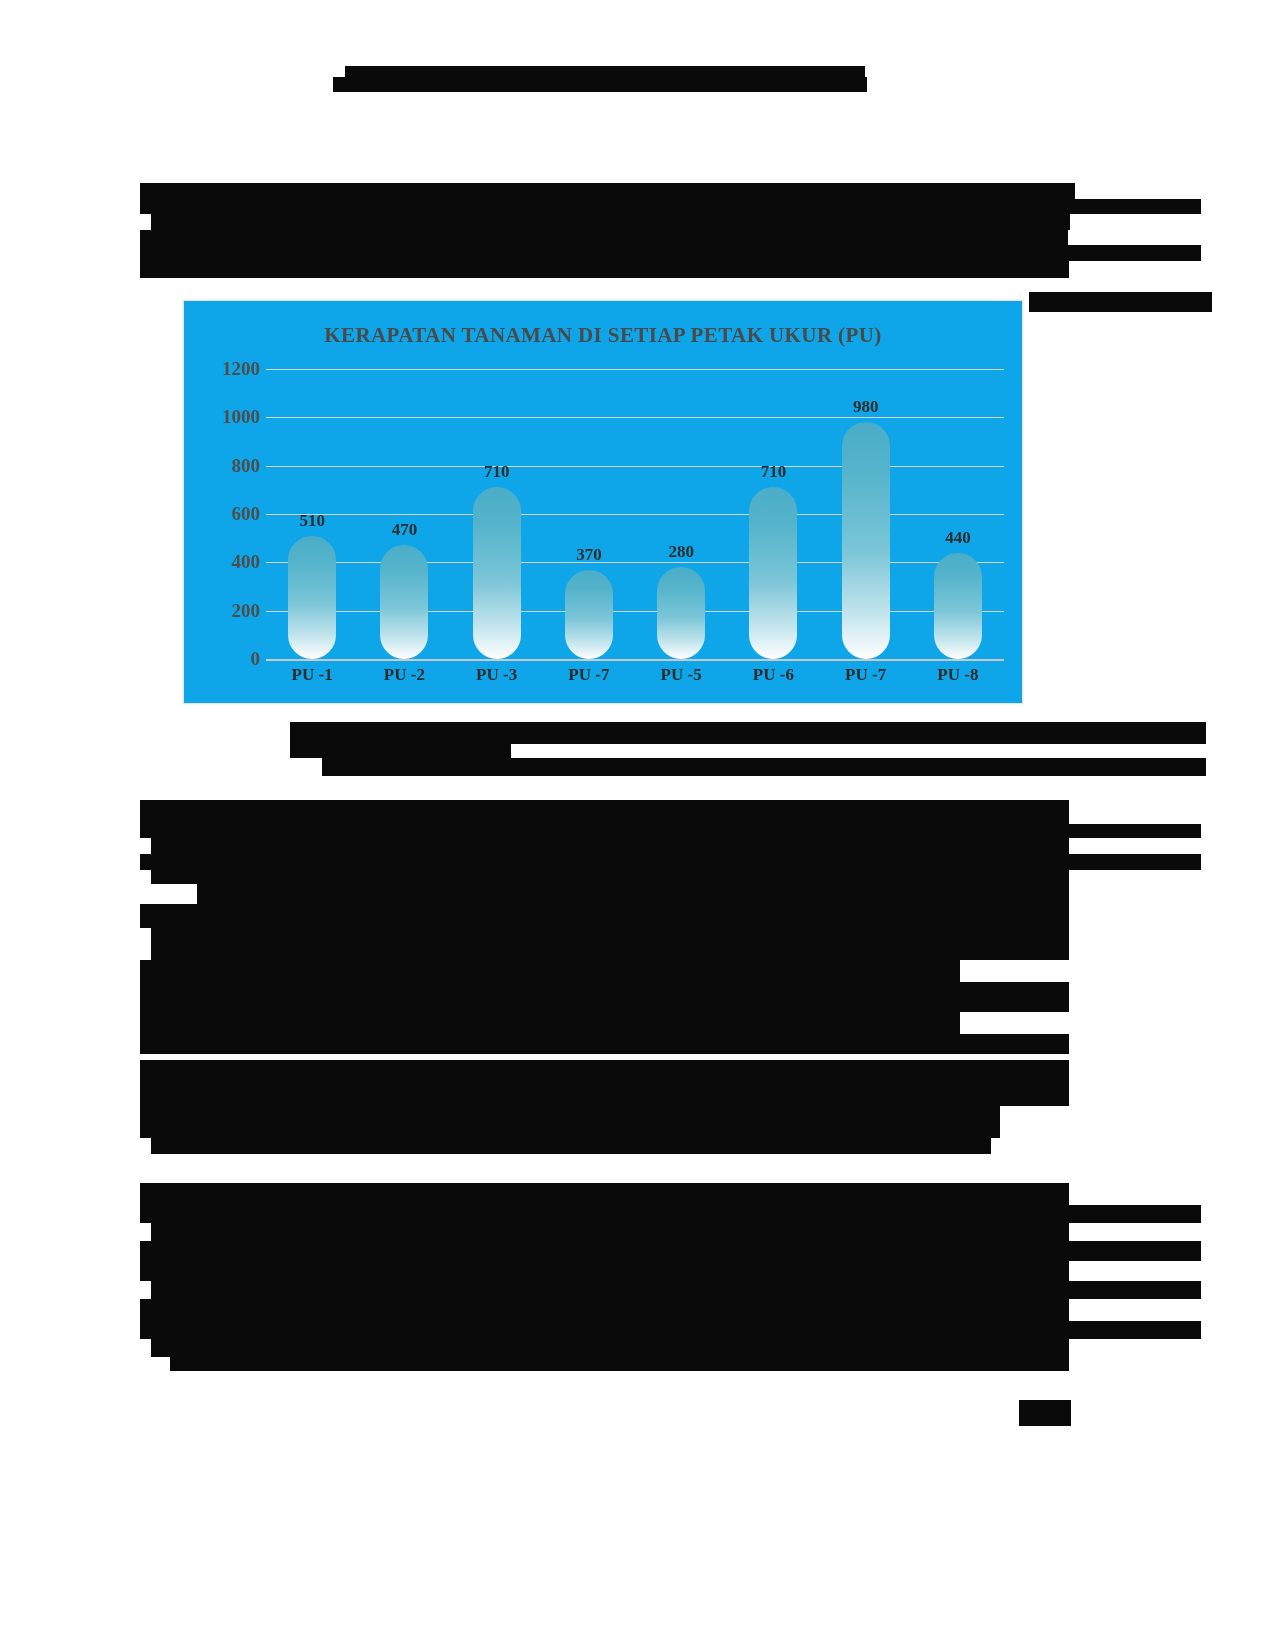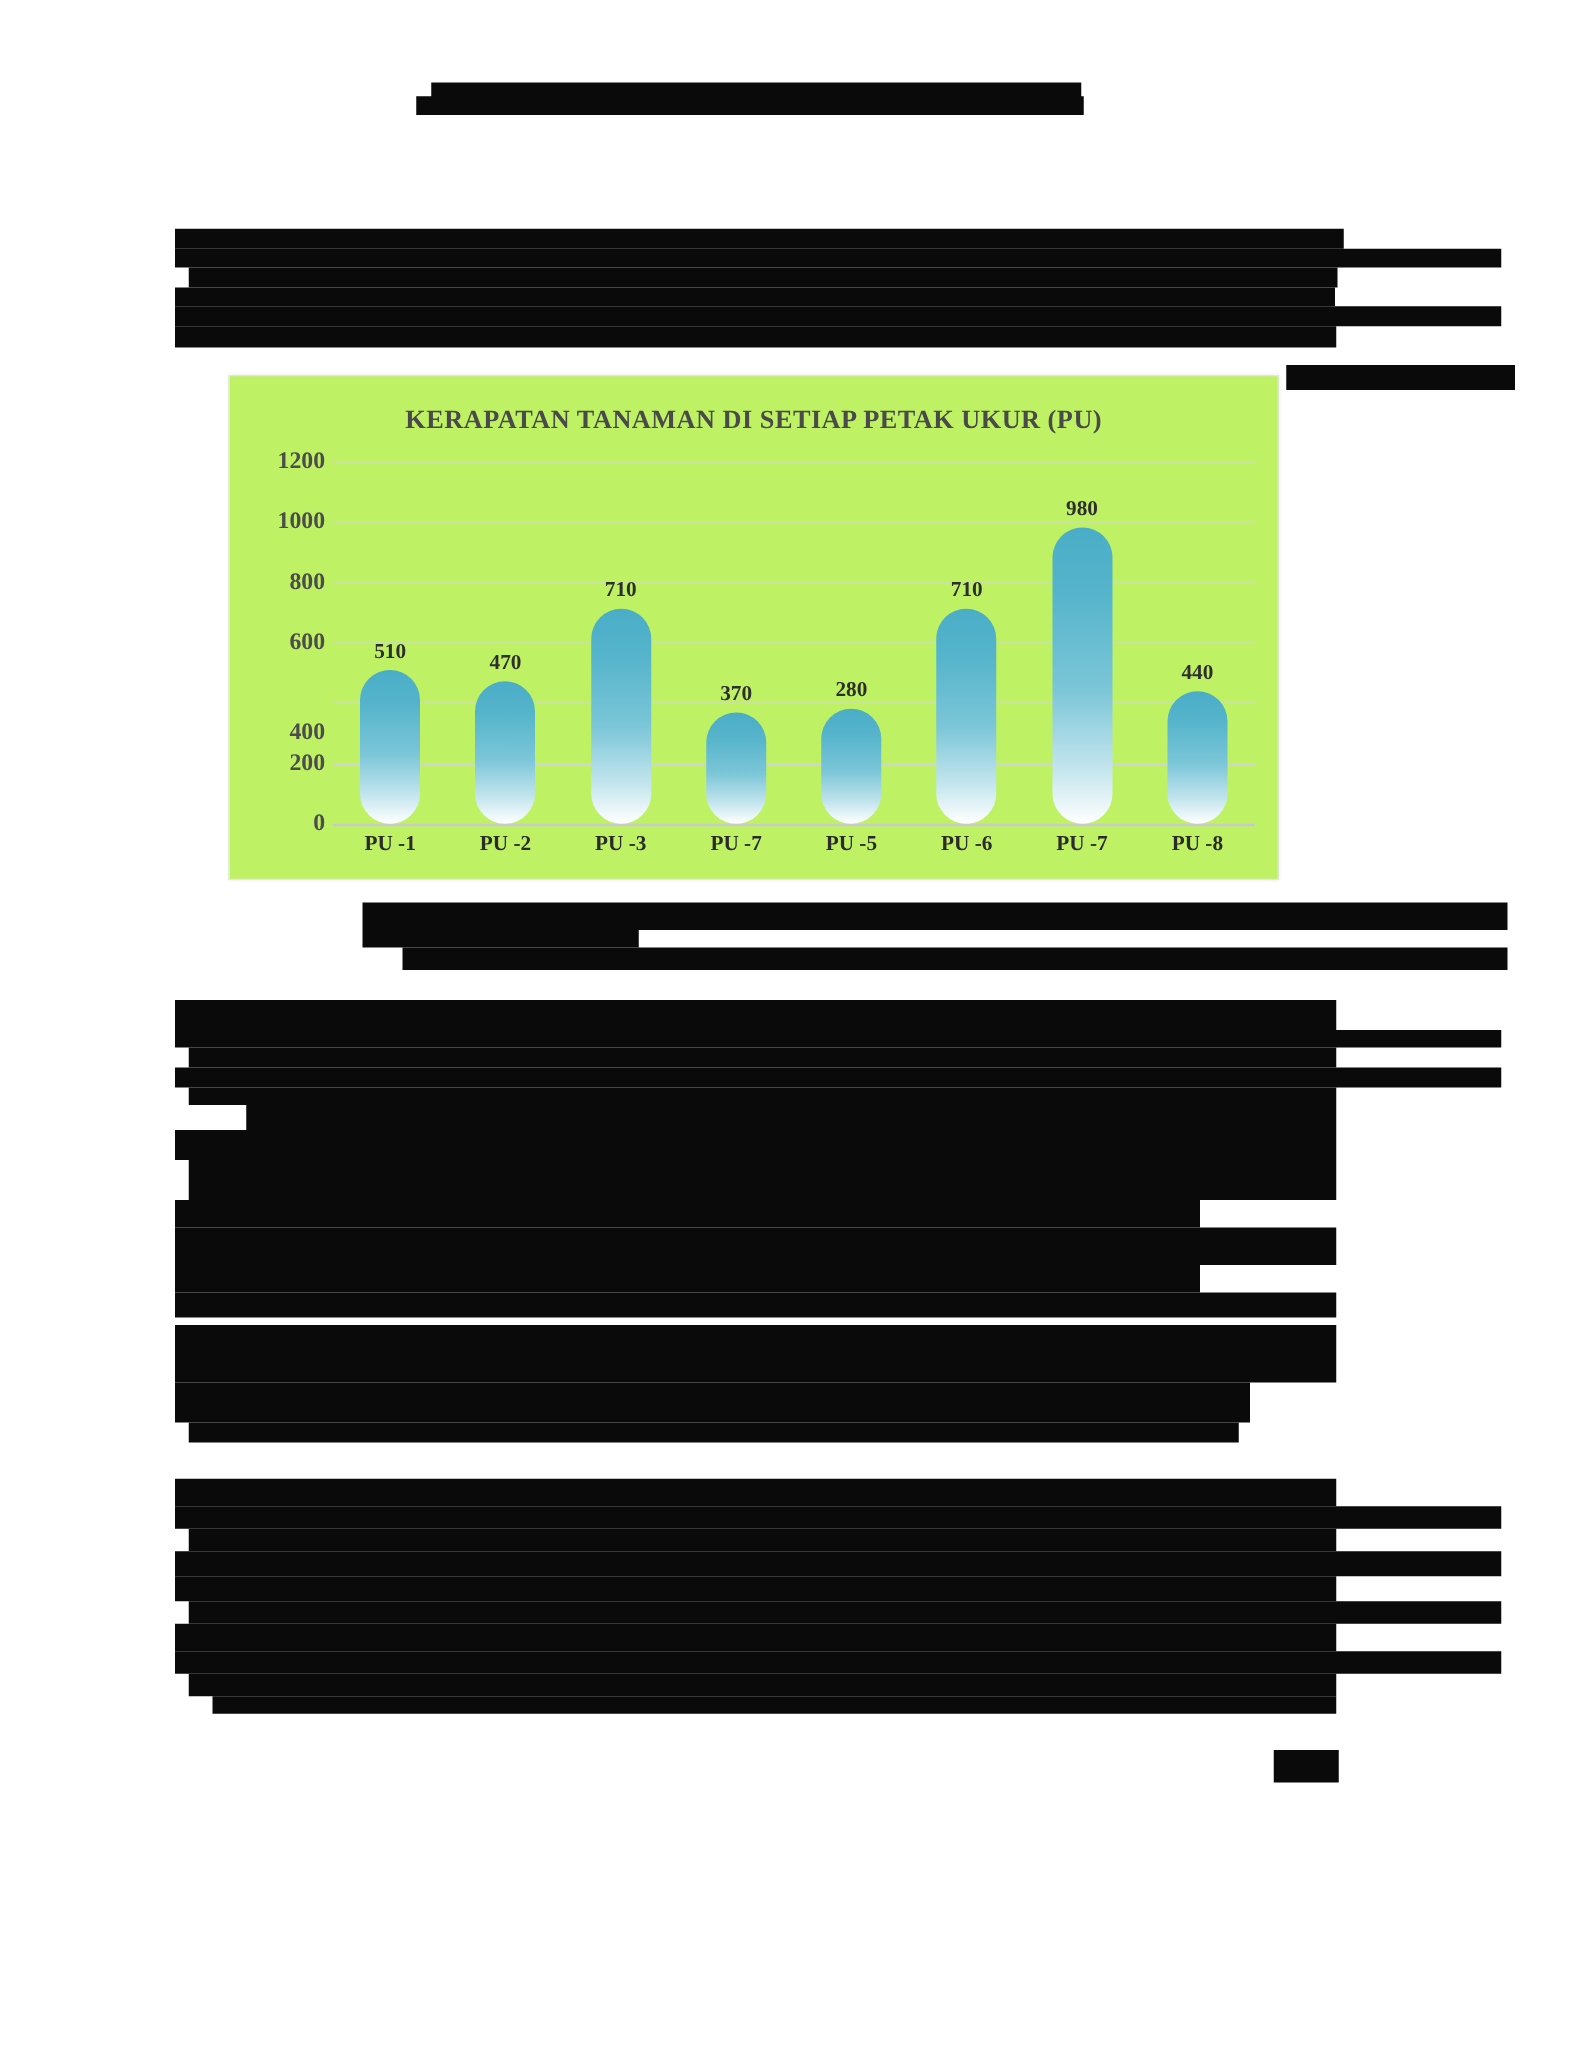--- a/index.html
+++ b/index.html
@@ -21,21 +21,21 @@
     background: #0a0a0a;
   }
 
   
   #chart-panel {
     position: absolute;
     left: 183px;
     top: 300px;
     width: 840px;
     height: 404px;
-    background: #bef264;
+    background: #0ea5e9;
     border: 1px solid #e4e4e4;
     box-shadow: 0 0 3px rgba(0,0,0,0.10);
     box-sizing: border-box;
   }
   #chart-title {
     position: absolute;
     top: 22px;
     left: 0;
     width: 100%;
     text-align: center;
@@ -168,21 +168,21 @@
       <div class="redact" style="left: 1029px; top: 292px; width: 183px; height: 20px;"></div>
     </div>
 
   <div id="chart-panel">
     <div id="chart-title">KERAPATAN TANAMAN DI SETIAP PETAK UKUR (PU)</div>
 
     <div id="plot-wrap">
       <div id="yaxis">
           <div class="ytick" style="top: 290px;">0</div>
           <div class="ytick" style="top: 241.667px;">200</div>
-          <div class="ytick" style="top: 193.333px; margin-top: 24px;">400</div>
+          <div class="ytick" style="top: 193.333px;">400</div>
           <div class="ytick" style="top: 145px;">600</div>
           <div class="ytick" style="top: 96.6667px;">800</div>
           <div class="ytick" style="top: 48.3333px;">1000</div>
           <div class="ytick" style="top: 0px;">1200</div>
         </div>
       <div id="plotarea">
         <div id="gridlines">
             <div class="gridline axis0" style="top: 290px; background: rgb(201, 201, 201);"></div>
             <div class="gridline" style="top: 241.667px; background: rgb(212, 212, 212);"></div>
             <div class="gridline" style="top: 193.333px; background: rgb(212, 212, 212);"></div>

